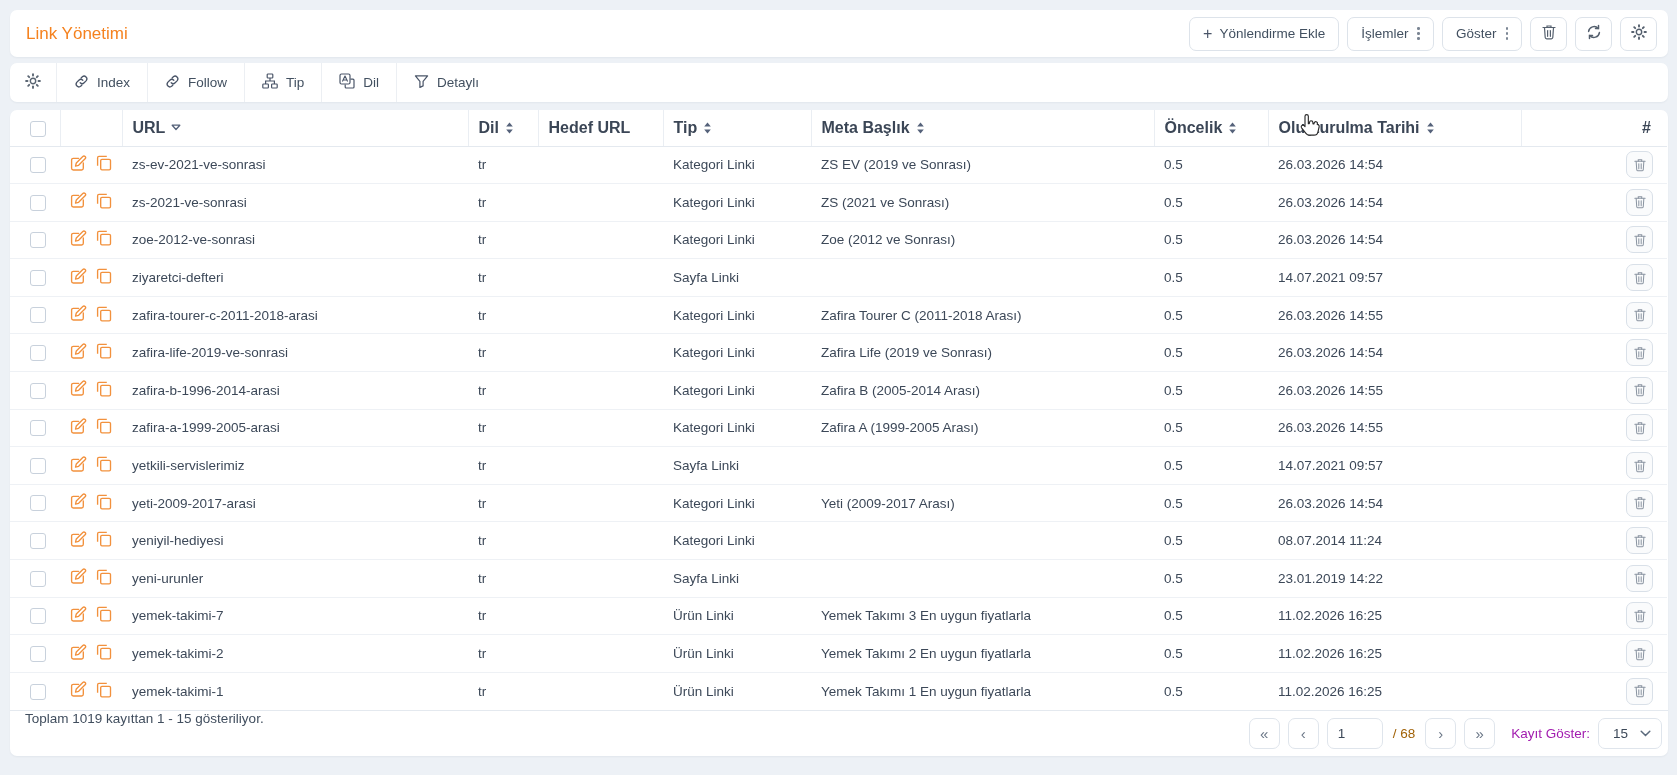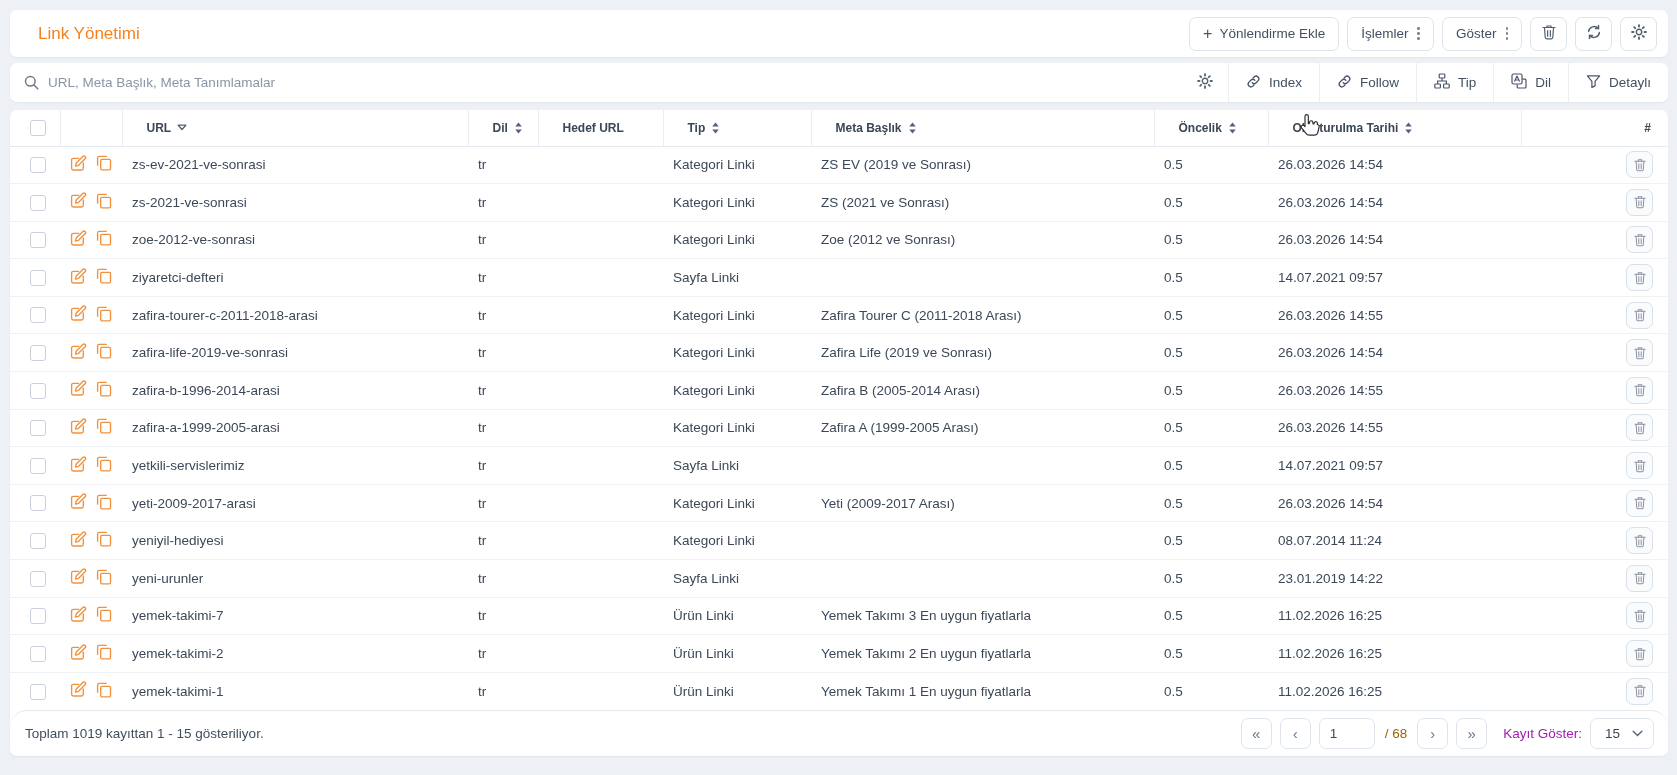--- a/index.html
+++ b/index.html
@@ -15,21 +15,21 @@
   .card {
     background:#fff;
     border-radius:7px;
     box-shadow:0 1px 2px rgba(20,30,50,.05);
   }
 
   
   .topbar {
     height:47px;
     display:flex; align-items:center; justify-content:space-between;
-    padding:0 11px 0 28px;
+    padding:0 11px 0 16px;
     margin-bottom:6px;
   }
   .page-title { color:#f5821f; font-size:17px; font-weight:400; }
   .topbar-actions { display:flex; align-items:center; gap:8px; }
   .btn {
     display:inline-flex; align-items:center; gap:7px;
     background:#fff; border:1px solid #dde3ea; border-radius:7px;
     height:34px; padding:0 13px;
     color:#425060; font-size:13.5px; cursor:pointer; white-space:nowrap;
   }
@@ -61,22 +61,22 @@
   .gear-seg { border-left:none; padding:0 15px; }
 
   
   .tablecard { overflow:hidden; }
   table { border-collapse:collapse; table-layout:fixed; width:1657px; }
   col.c-sel{width:50px} col.c-ico{width:62px} col.c-url{width:346px}
   col.c-dil{width:70px} col.c-hedef{width:125px} col.c-tip{width:148px}
   col.c-meta{width:343px} col.c-onc{width:114px} col.c-tar{width:253px}
   col.c-act{width:146px}
   thead th {
-    height:36px; font-weight:700; font-size:12px; color:#3b4656;
-    text-align:left; padding:0 24px; border-left:1px solid #eaeef3;
+    height:36px; font-weight:700; font-size:16px; color:#3b4656;
+    text-align:left; padding:0 10px; border-left:1px solid #eaeef3;
     border-bottom:1px solid #e4e9ef; white-space:nowrap;
   }
   thead th:first-child { border-left:none; padding-left:20px; }
   thead th.th-hash { text-align:right; padding-right:16px; }
   .th-inner { display:inline-flex; align-items:center; gap:6px; cursor:pointer; }
   tbody td {
     height:37.6px; padding:0 10px; border-top:1px solid #eef1f5;
     font-size:13.5px; color:#3c4858; white-space:nowrap; overflow:hidden;
   }
   td.td-sel { padding-left:20px; }
@@ -89,23 +89,22 @@
   .rowicons svg { color:#f2913d; cursor:pointer; display:block; }
   .trash-btn {
     width:27px; height:27px; border:1px solid #d9e0e8; border-radius:7px;
     background:#fafbfc; display:inline-flex; align-items:center; justify-content:center;
     color:#8a94a1; cursor:pointer;
   }
 
   
   .tfoot {
     height:46px; border-top:1px solid #e4e9ef;
-    display:flex; align-items:center; justify-content:space-between;
-    padding:0 14px 0 15px;
-    border-radius:17px;
+    display:flex; justify-content:space-between;
+    padding:0 6px 0 15px;
   }
   .summary { color:#414e5e; font-size:13.5px; }
   .pager { display:flex; align-items:center; gap:8px; }
   .pg-btn {
     min-width:31px; height:31px; border:1px solid #dfe5ec; border-radius:7px;
     background:#fff; display:inline-flex; align-items:center; justify-content:center;
     color:#6b7787; font-size:15px; cursor:pointer; padding:0 8px;
   }
   .pg-input {
     width:56px; height:31px; border:1px solid #dfe5ec; border-radius:7px;
@@ -187,27 +186,20 @@
                 <line x1="3.2" y1="12.8" x2="4.2" y2="11.8"></line>
                 <line x1="11.8" y1="4.2" x2="12.8" y2="3.2"></line>
               </g>
             </svg>
         </span>
       </button>
     </div>
   </div>
 
   <div class="card searchbar">
-    <div class="search-left">
-      <svg width="15" height="15" viewBox="0 0 15 15" fill="none" stroke="currentColor" stroke-width="1.5" stroke-linecap="round">
-          <circle cx="6.3" cy="6.3" r="4.8"></circle>
-          <line x1="10" y1="10" x2="13.7" y2="13.7"></line>
-        </svg>
-      <input class="search-input" type="text" placeholder="URL, Meta Başlık, Meta Tanımlamalar" style="">
-    </div>
     <div class="seg gear-seg">
       <span>
         <svg width="16" height="16" viewBox="0 0 16 16">
             <circle cx="8" cy="8" r="2.7" fill="none" stroke="#5b6673" stroke-width="1.4"></circle>
             <g stroke="#5b6673" stroke-width="1.9" stroke-linecap="round">
               <line x1="8" y1="1.1" x2="8" y2="2.5"></line>
               <line x1="8" y1="13.5" x2="8" y2="14.9"></line>
               <line x1="1.1" y1="8" x2="2.5" y2="8"></line>
               <line x1="13.5" y1="8" x2="14.9" y2="8"></line>
               <line x1="3.2" y1="3.2" x2="4.2" y2="4.2"></line>

